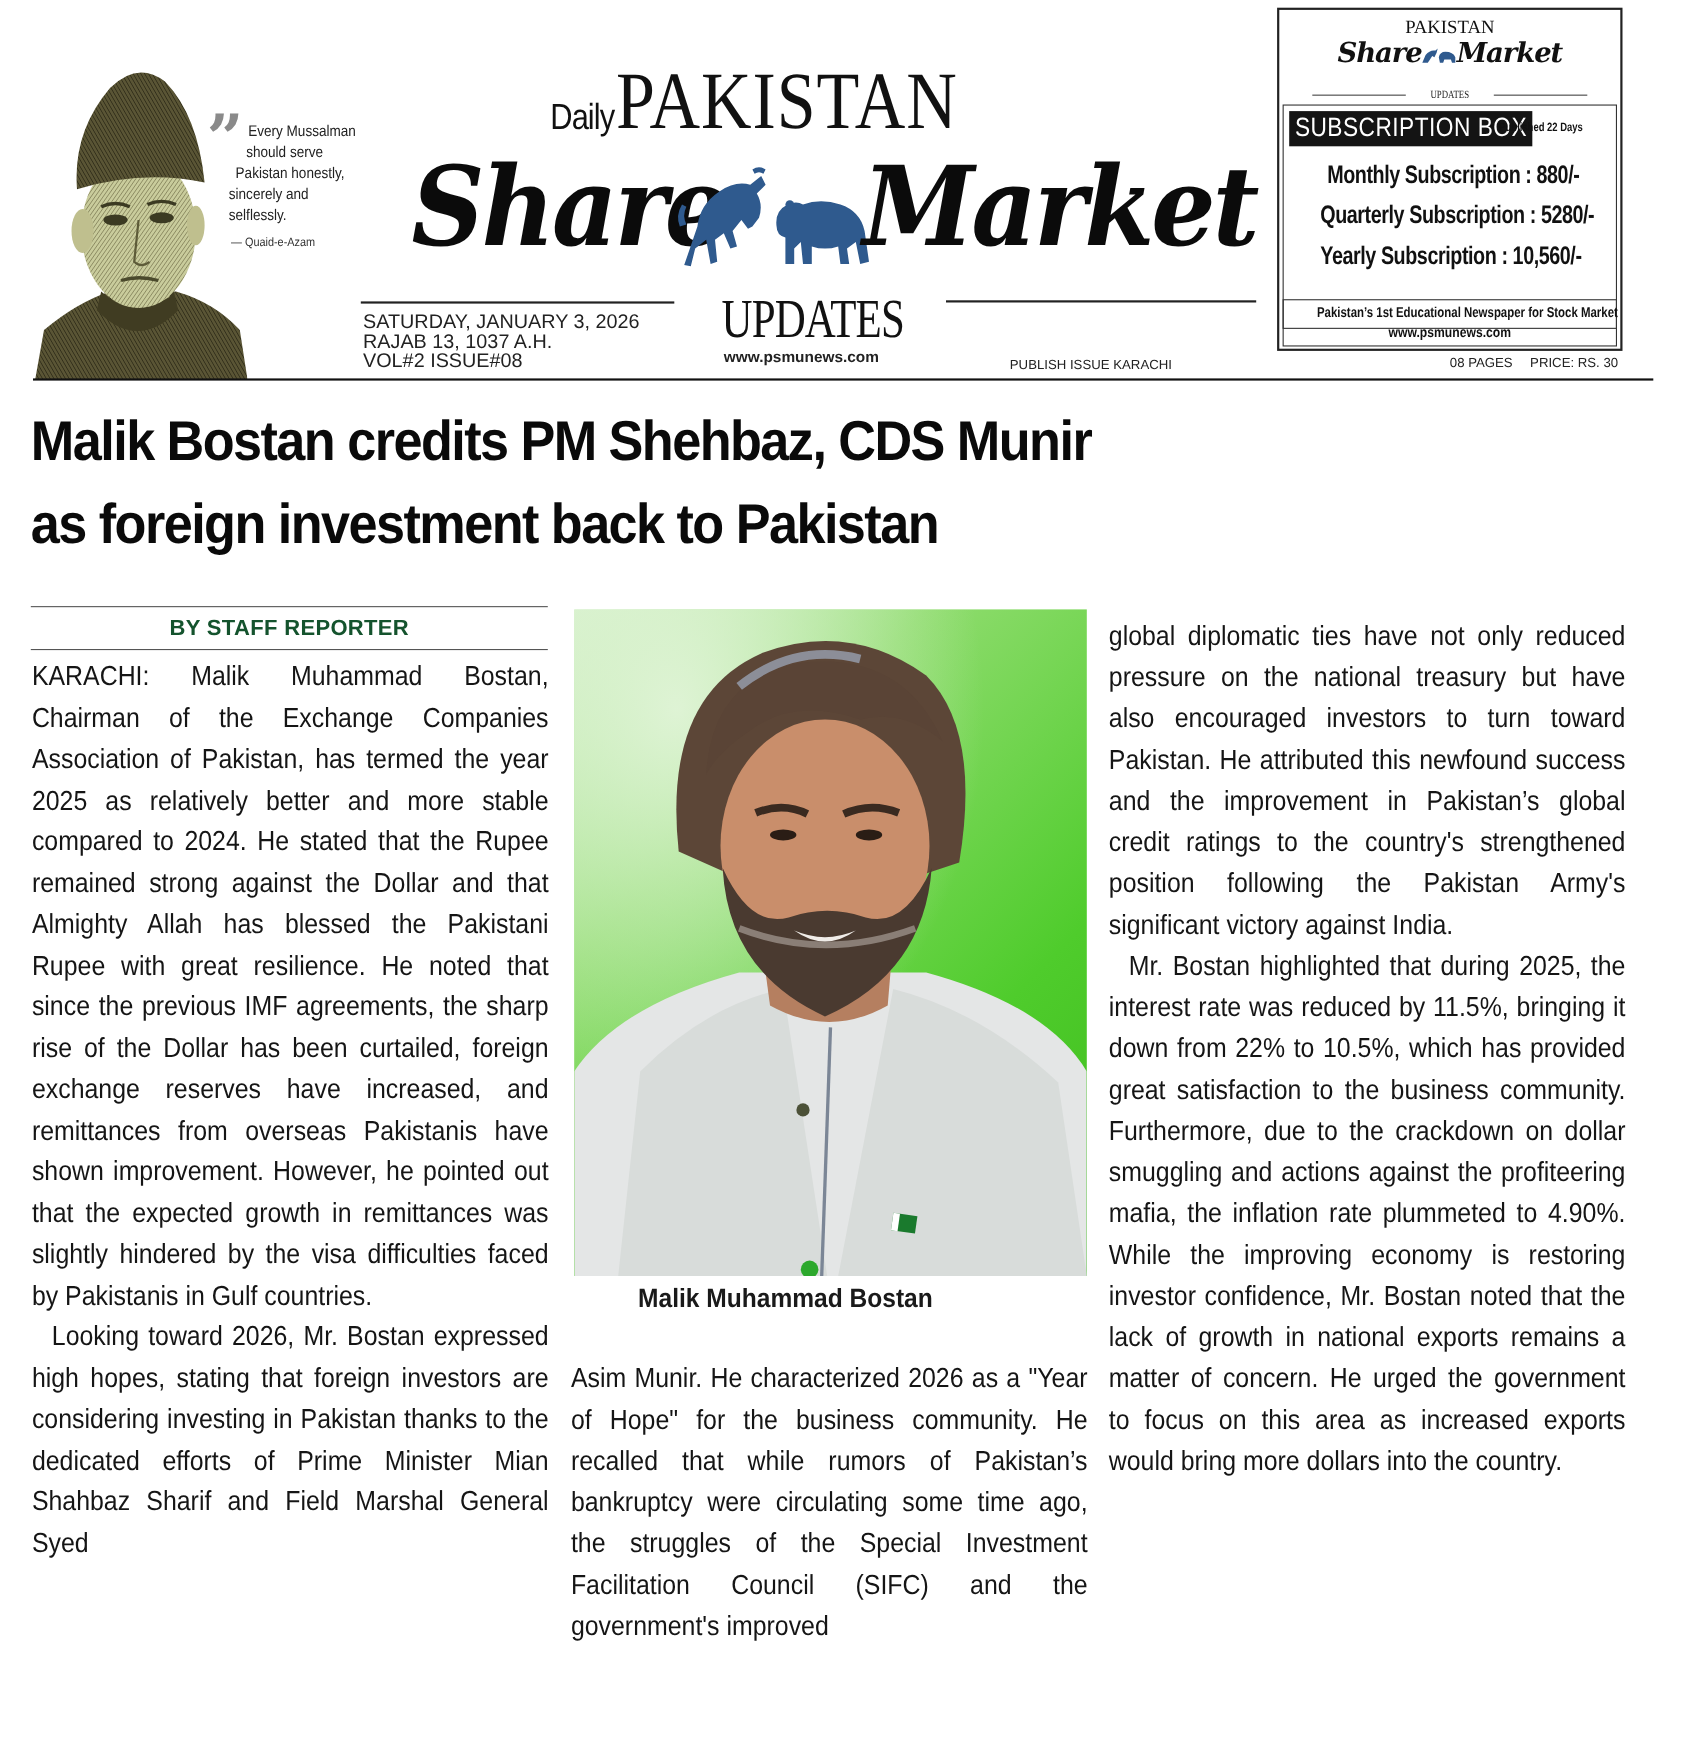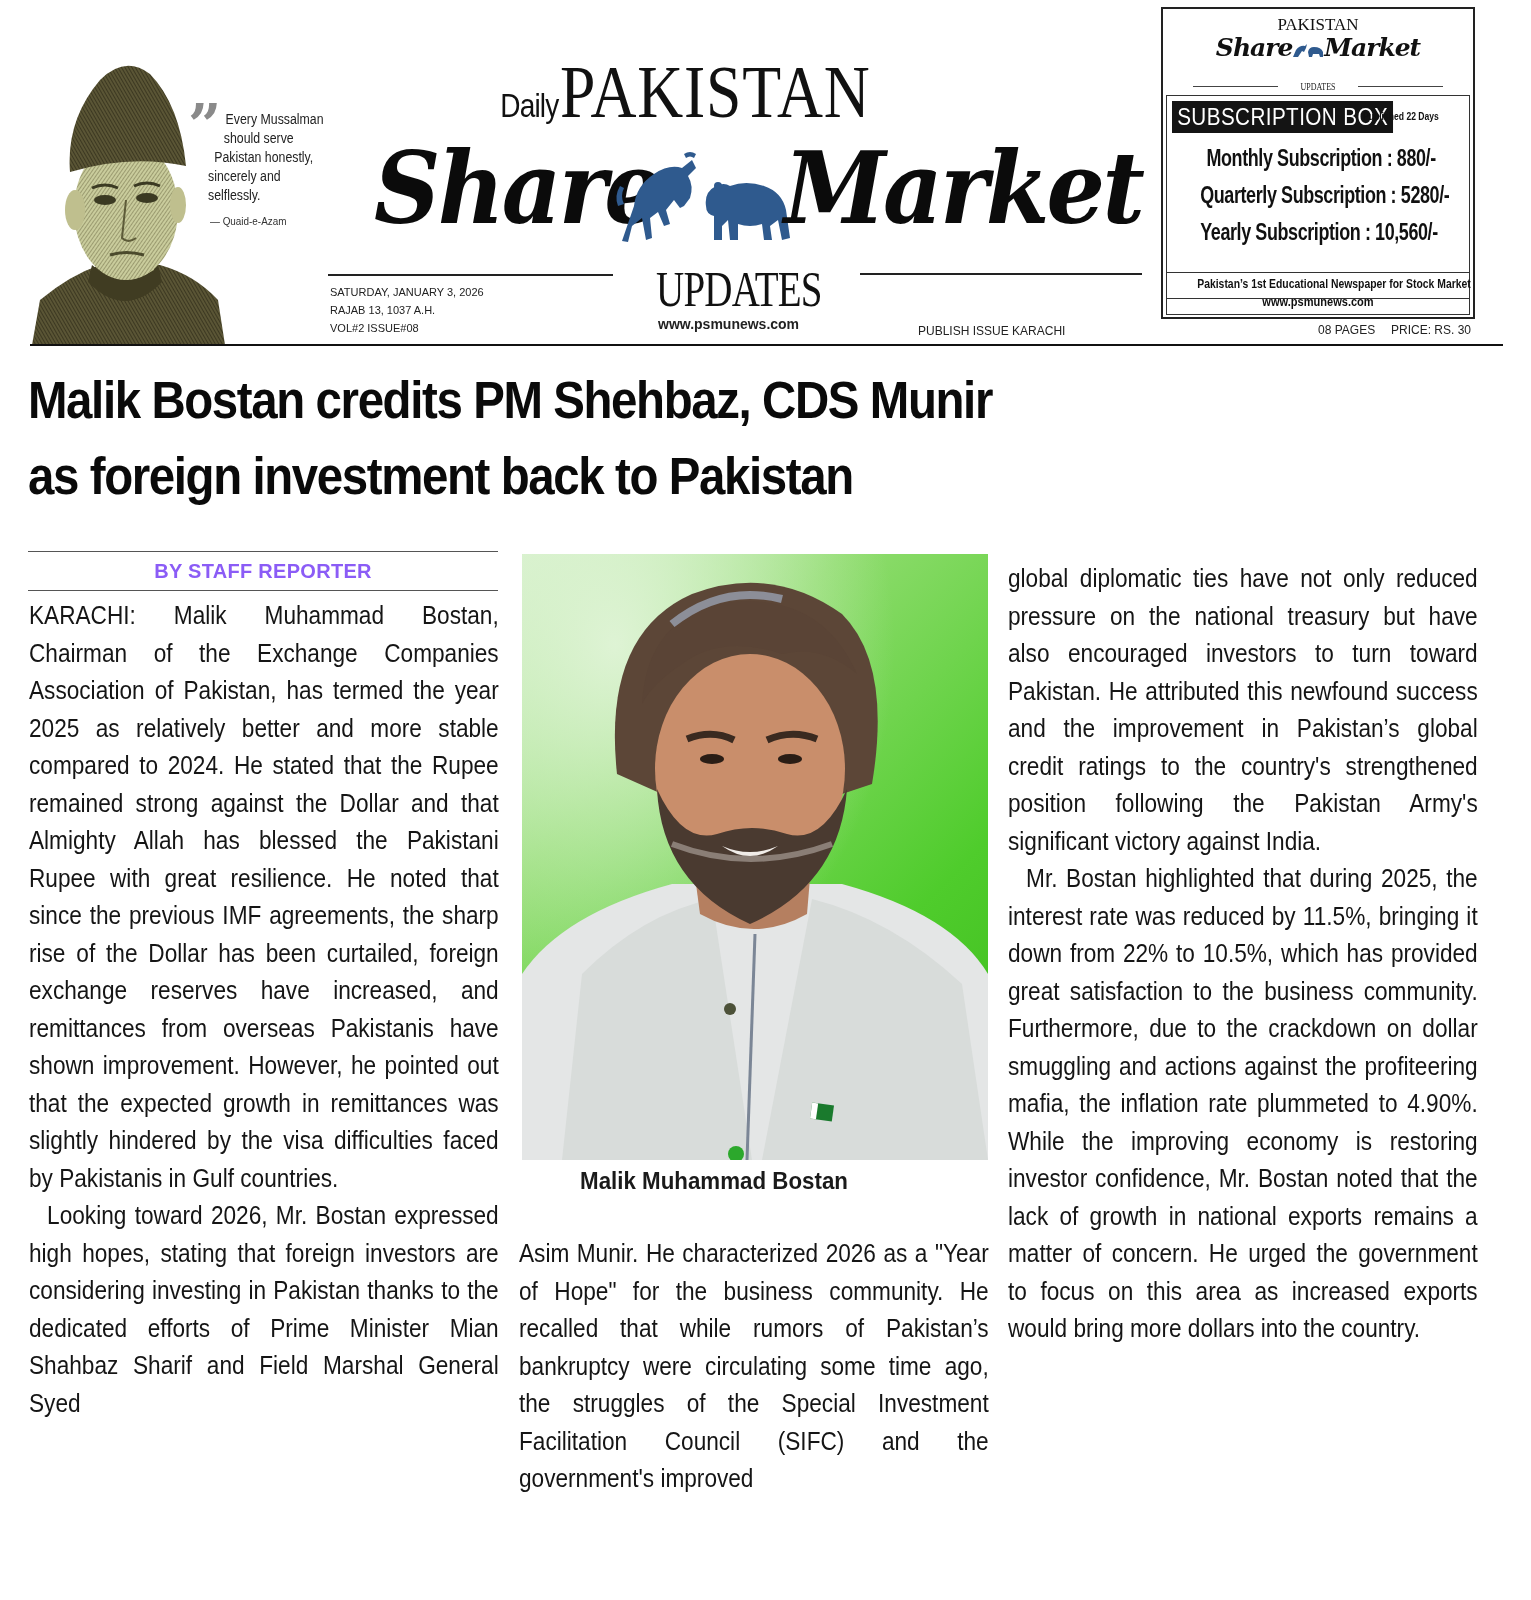--- a/index.html
+++ b/index.html
@@ -22,21 +22,21 @@
   .brand-pakistan { font-family: "Liberation Serif", serif; font-size: 74px; line-height: 66px; color: #111; transform: scaleX(0.86); transform-origin: left bottom; letter-spacing: 1px; }
 
   .brand-main { position: absolute; left: 374px; top: 128px; width: 780px; height: 125px; }
   .brand-share, .brand-market { position: absolute; top: 0; font-family: "DejaVu Serif", serif; font-weight: bold; font-size: 100px; line-height: 120px; color: #0b0b0b; letter-spacing: -3px; font-style: italic; transform: scaleX(0.92); }
   .brand-share { left: 0; transform-origin: left top; }
   .brand-market { left: 410px; transform-origin: left top; }
   .bull-bear { position: absolute; left: 240px; top: 18px; width: 180px; height: 100px; }
 
   .mast-rule-left { position: absolute; left: 328px; top: 274px; width: 285px; height: 2px; background: #222; }
   .mast-rule-right { position: absolute; left: 860px; top: 273px; width: 282px; height: 2px; background: #222; }
-  .mast-date-block { position: absolute; left: 330px; top: 283px; font-size: 11px; line-height: 18px; color: #222; }
+  .mast-date-block { position: absolute; left: 330px; top: 283px; font-size: 18px; line-height: 18px; color: #222; }
   .mast-date-block div { white-space: nowrap; }
   .mast-updates { position: absolute; left: 656px; top: 262px; font-family: "Liberation Serif", serif; font-size: 50px; line-height: 54px; color: #111; transform: scaleX(0.78); transform-origin: left top; letter-spacing: -1px; }
   .mast-url { position: absolute; left: 658px; top: 316px; font-size: 14px; font-weight: bold; color: #222; }
   .mast-publish { position: absolute; left: 918px; top: 324px; font-size: 12px; color: #222; }
   .mast-pages { position: absolute; left: 1318px; top: 323px; font-size: 12px; color: #222; }
   .mast-price { position: absolute; left: 1391px; top: 323px; font-size: 12px; color: #222; }
   .mast-bottom-rule { position: absolute; left: 30px; top: 344px; width: 1473px; height: 2px; background: #111; }
 
   
   .sub-box { position: absolute; left: 1161px; top: 7px; width: 314px; height: 312px; border: 2px solid #222; }
@@ -55,21 +55,21 @@
   .sub-footer { position: absolute; left: 3px; right: 3px; top: 263px; height: 43px; border: 1.5px solid #333; text-align: center; }
   .sub-footer-tag { font-size: 13px; font-weight: bold; line-height: 19px; color: #111; transform: scaleX(0.8); white-space: nowrap; margin-top: 1px; }
   .sub-footer-url { font-size: 13px; font-weight: bold; line-height: 18px; color: #111; transform: scaleX(0.85); }
 
   
   .headline { position: absolute; left: 28px; top: 363px; width: 1480px; font-family: "Liberation Sans", sans-serif; font-weight: bold; font-size: 51px; line-height: 76px; color: #0a0a0a; letter-spacing: -1.5px; }
   .headline span { display: block; transform: scaleX(0.93); transform-origin: left top; white-space: nowrap; }
 
   
   .byline-wrap { position: absolute; left: 28px; top: 551px; width: 470px; height: 40px; border-top: 1.5px solid #555; border-bottom: 1.5px solid #555; text-align: center; }
-  .byline { font-size: 20px; font-weight: bold; line-height: 38px; color: #8b5cf6; letter-spacing: 0.3px; }
+  .byline { font-size: 20px; font-weight: bold; line-height: 38px; color: #14532d; letter-spacing: 0.3px; }
 
   .col { position: absolute; font-family: "Liberation Sans", sans-serif; font-size: 25px; line-height: 37.5px; color: #151515; text-align: justify; }
   .col p { text-align: justify; hyphens: manual; }
   .col .indent { text-indent: 20px; }
   .col-1 { left: 29px; top: 597px; width: 470px; }
   .col-2 { left: 519px; top: 1235px; width: 470px; }
   .col-3 { left: 1008px; top: 560px; width: 470px; }
   .col-inner { transform: scaleX(0.905); transform-origin: left top; width: 519px; }
 
   

